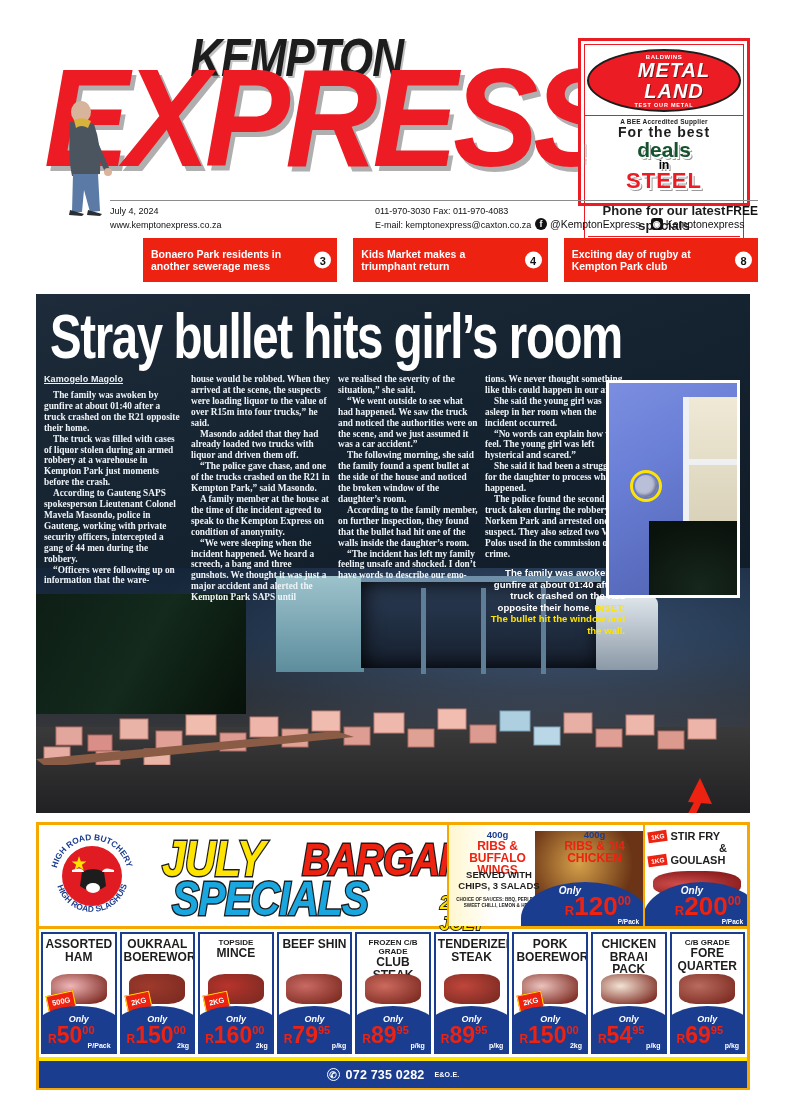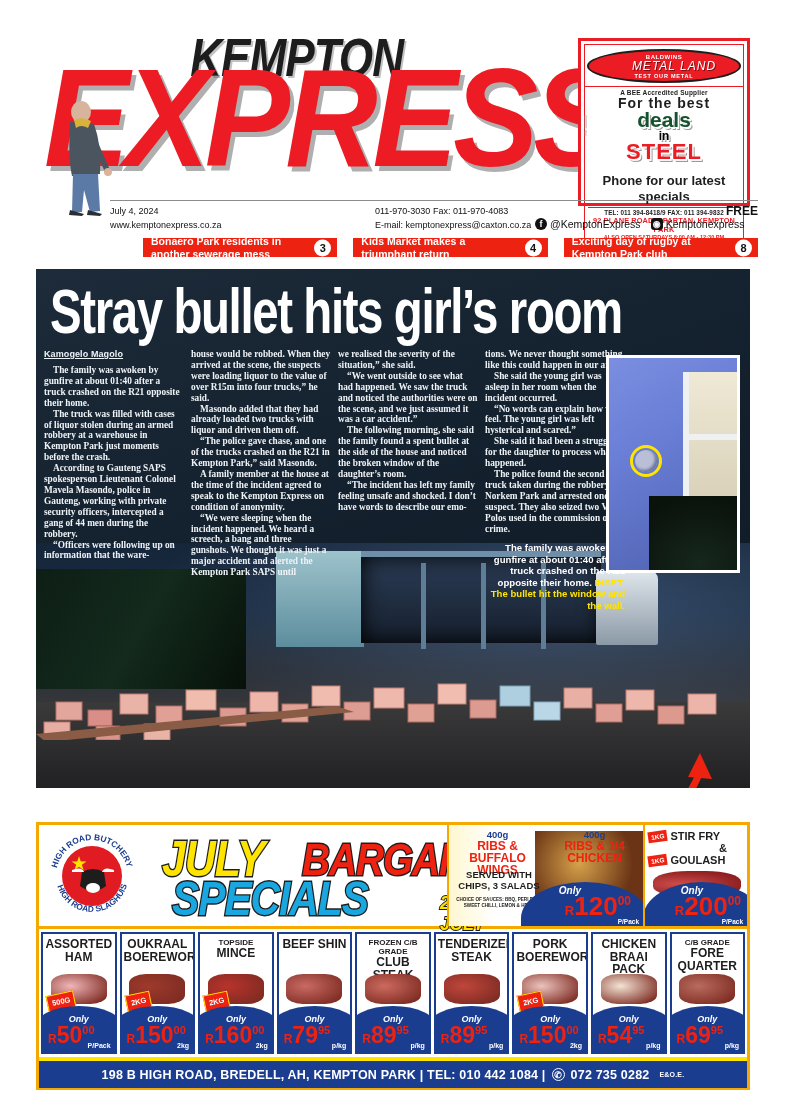--- a/index.html
+++ b/index.html
@@ -39,21 +39,21 @@
     border: 3px solid #ec1c24; background: #fff; padding: 3px;
   }
   .ml-oval-box { border: 1.5px solid #ec1c24; padding: 4px 2px 3px; }
   .ml-oval {
     border: 2px solid #1d1d1d; border-radius: 50%;
     background: #ec1c24; color: #fff; text-align: center;
     padding: 3px 2px 2px;
   }
   .ml-baldwins { font-size: 6px; font-weight: 700; letter-spacing: .5px; }
   .ml-metalland {
-    font-size: 12px; font-weight: 400; font-style: italic;
+    font-size: 20px; font-weight: 700; font-style: italic;
     letter-spacing: 1px; line-height: 1.05;
     text-shadow: 1px 1px 0 #7a0f13;
     margin-left: 20px;
   }
   .ml-test { font-size: 5.5px; font-weight: 700; letter-spacing: .8px; }
   .ml-body { border: 1.5px solid #ec1c24; border-top: none; padding: 2px 3px 3px; text-align: center; position: relative; }
   .ml-bee { font-size: 6.5px; font-weight: 700; color: #1d1d1d; letter-spacing: .2px; }
   .ml-forthe { font-size: 14px; font-weight: 900; color: #1d1d1d; letter-spacing: 1px; line-height: 1.05; }
   .ml-deals { font-size: 21px; font-weight: 900; color: #14532d; line-height: .92; text-shadow: 1.5px 1.5px 0 #fff, 2.5px 2.5px 0 #9a9a9a; }
   .ml-in { font-size: 12px; font-weight: 900; color: #000000; line-height: 1; text-shadow: 1px 1px 0 #fff, 2px 2px 0 #9a9a9a; }
@@ -73,21 +73,21 @@
   .info-mid { position: absolute; left: 265px; top: 3px; line-height: 14px; text-align: left;}
   .info-social { position: absolute; left: 425px; top: 17px; display: flex; gap: 10px; align-items: center; }
   .soc { display: flex; align-items: center; gap: 3px; font-size: 10.5px; }
   .fb-ic, .ig-ic { width: 12px; height: 12px; border-radius: 50%; background: #111; color: #fff;
       font-size: 9px; font-weight: 700; display: flex; align-items: center; justify-content: center; }
   .ig-ic { border-radius: 3px; }
   .info-free { position: absolute; right: 0; top: 3px; font-size: 12px; font-weight: 700; }
 
   
   .teasers {
-    display: flex; gap: 16px; margin: 4px 28px 12px 143px; height: 19px;
+    display: flex; gap: 16px; margin: 4px 28px 12px 143px; height: 44px;
   }
   .teaser {
     flex: 1; background: #ee2211; color: #fff; position: relative;
     padding: 3px 34px 3px 8px; display: flex; align-items: center;
   }
   .teaser-txt { font-size: 10.5px; font-weight: 700; line-height: 12.5px; }
   .teaser-num {
     position: absolute; right: 6px; top: 50%; transform: translateY(-50%);
     width: 17px; height: 17px; border-radius: 50%; background: #fff; color: #111;
     font-size: 11px; font-weight: 900; display: flex; align-items: center; justify-content: center;
@@ -403,20 +403,21 @@
       <p class="first">house would be robbed. When they arrived at the scene, the suspects were loading liquor to the value of over R15m into four trucks,” he said.</p>
       <p>Masondo added that they had already loaded two trucks with liquor and driven them off.</p>
       <p>“The police gave chase, and one of the trucks crashed on the R21 in Kempton Park,” said Masondo.</p>
       <p>A family member at the house at the time of the incident agreed to speak to the Kempton Express on condition of anonymity.</p>
       <p>“We were sleeping when the incident happened. We heard a screech, a bang and three gunshots. We thought it was just a major accident and alerted the Kempton Park SAPS until</p>
     </div>
     <div class="col">
       <p class="first">we realised the severity of the situation,” she said.</p>
       <p>“We went outside to see what had happened. We saw the truck and noticed the authorities were on the scene, and we just assumed it was a car accident.”</p>
       <p>The following morning, she said the family found a spent bullet at the side of the house and noticed the broken window of the daughter’s room.</p>
+      <p>According to the family member, on further inspection, they found that the bullet had hit one of the walls inside the daughter’s room.</p>
       <p>“The incident has left my family feeling unsafe and shocked. I don’t have words to describe our emo-</p>
     </div>
     <div class="col">
       <p class="first">tions. We never thought something like this could happen in our area.”</p>
       <p>She said the young girl was asleep in her room when the incident occurred.</p>
       <p>“No words can explain how we feel. The young girl was left hysterical and scared.”</p>
       <p>She said it had been a struggle for the daughter to process what happened.</p>
       <p>The police found the second truck taken during the robbery in Norkem Park and arrested one suspect. They also seized two VW Polos used in the commission of a crime.</p>
       <div class="caption">
         <span>The family was awoken by gunfire at about 01:40 after a truck crashed on the R21 opposite their home.</span>
@@ -591,18 +592,17 @@
         <div class="card-img" style="background:radial-gradient(ellipse at 35% 40%, #b96b5e, #7d2b22 85%);"></div>
         <div class="card-swoosh"></div>
         <div class="card-only">Only</div>
         <div class="card-price"><span class="cur">R</span>69<span class="cts">95</span></div>
         <div class="card-unit">p/kg</div>
       </div>
     </div>
 
   <div class="b-yellowbar"></div>
   <div class="b-footer">
-    <span>198 B HIGH ROAD, BREDELL, AH, KEMPTON PARK | TEL: 010 442 1084 |</span>
     <span class="wa-ic">✆</span>
     <span>072 735 0282</span>
     <span class="eoe">E&amp;O.E.</span>
   </div>
 </div>
 
 </body></html>

